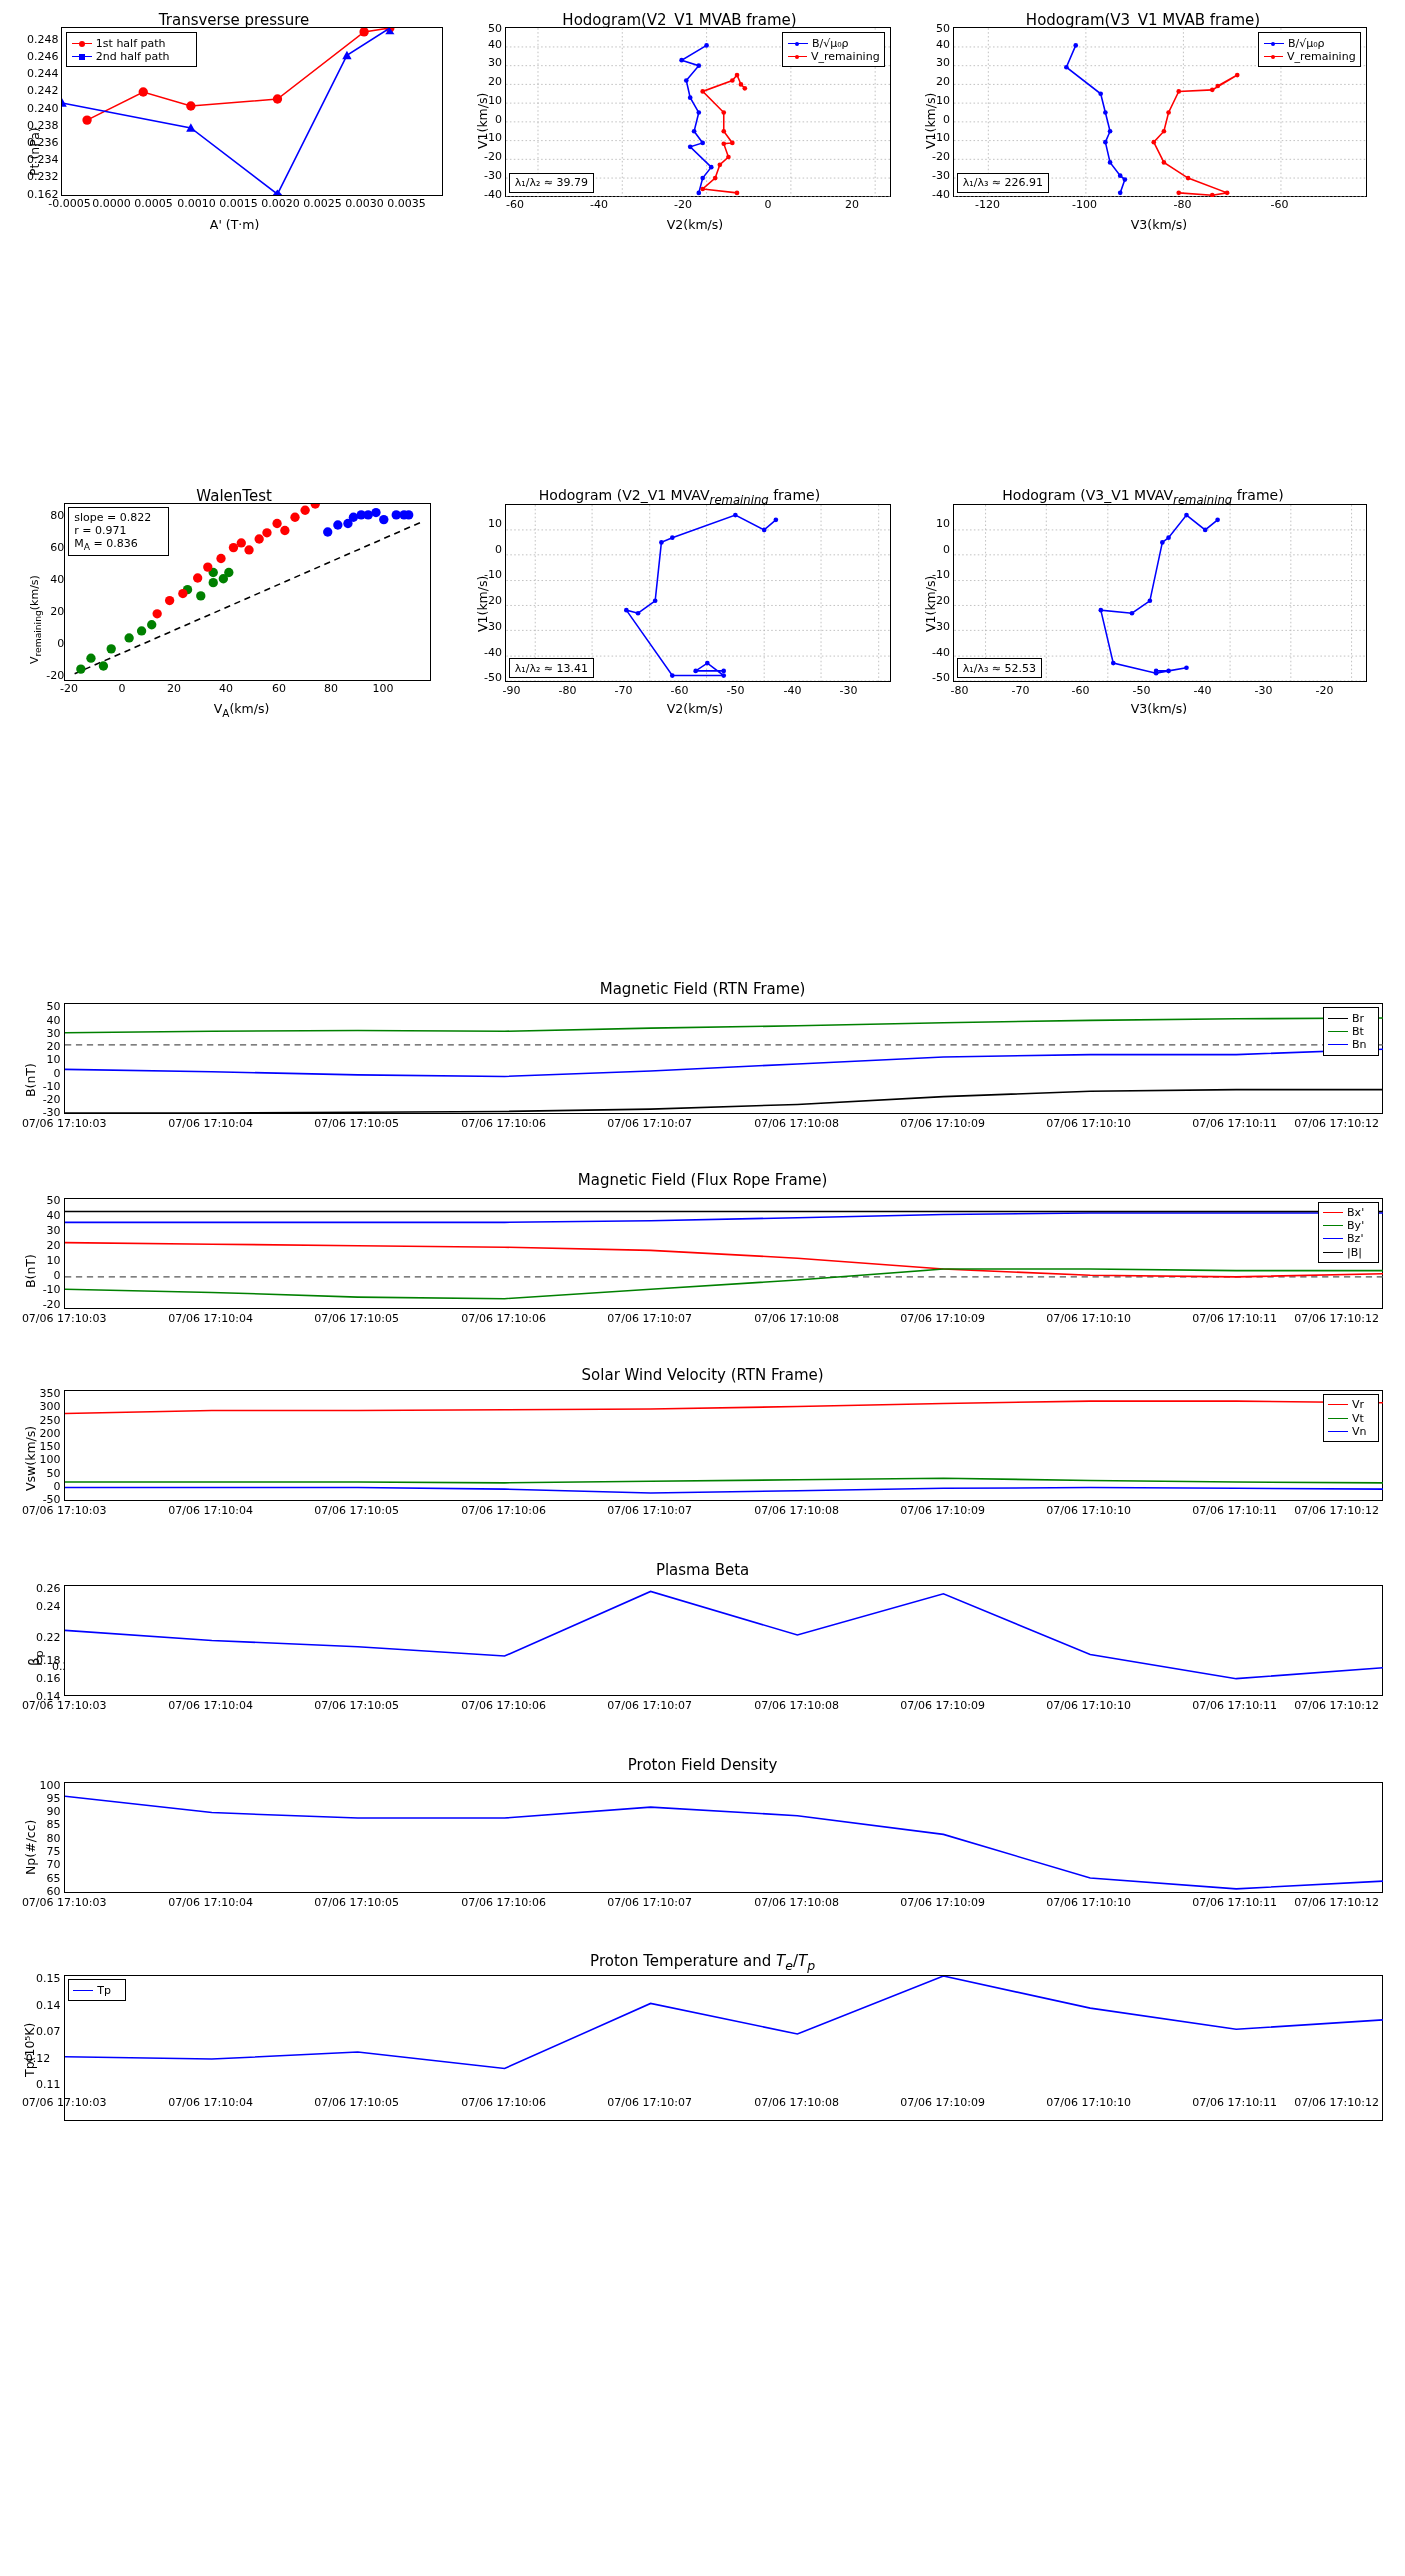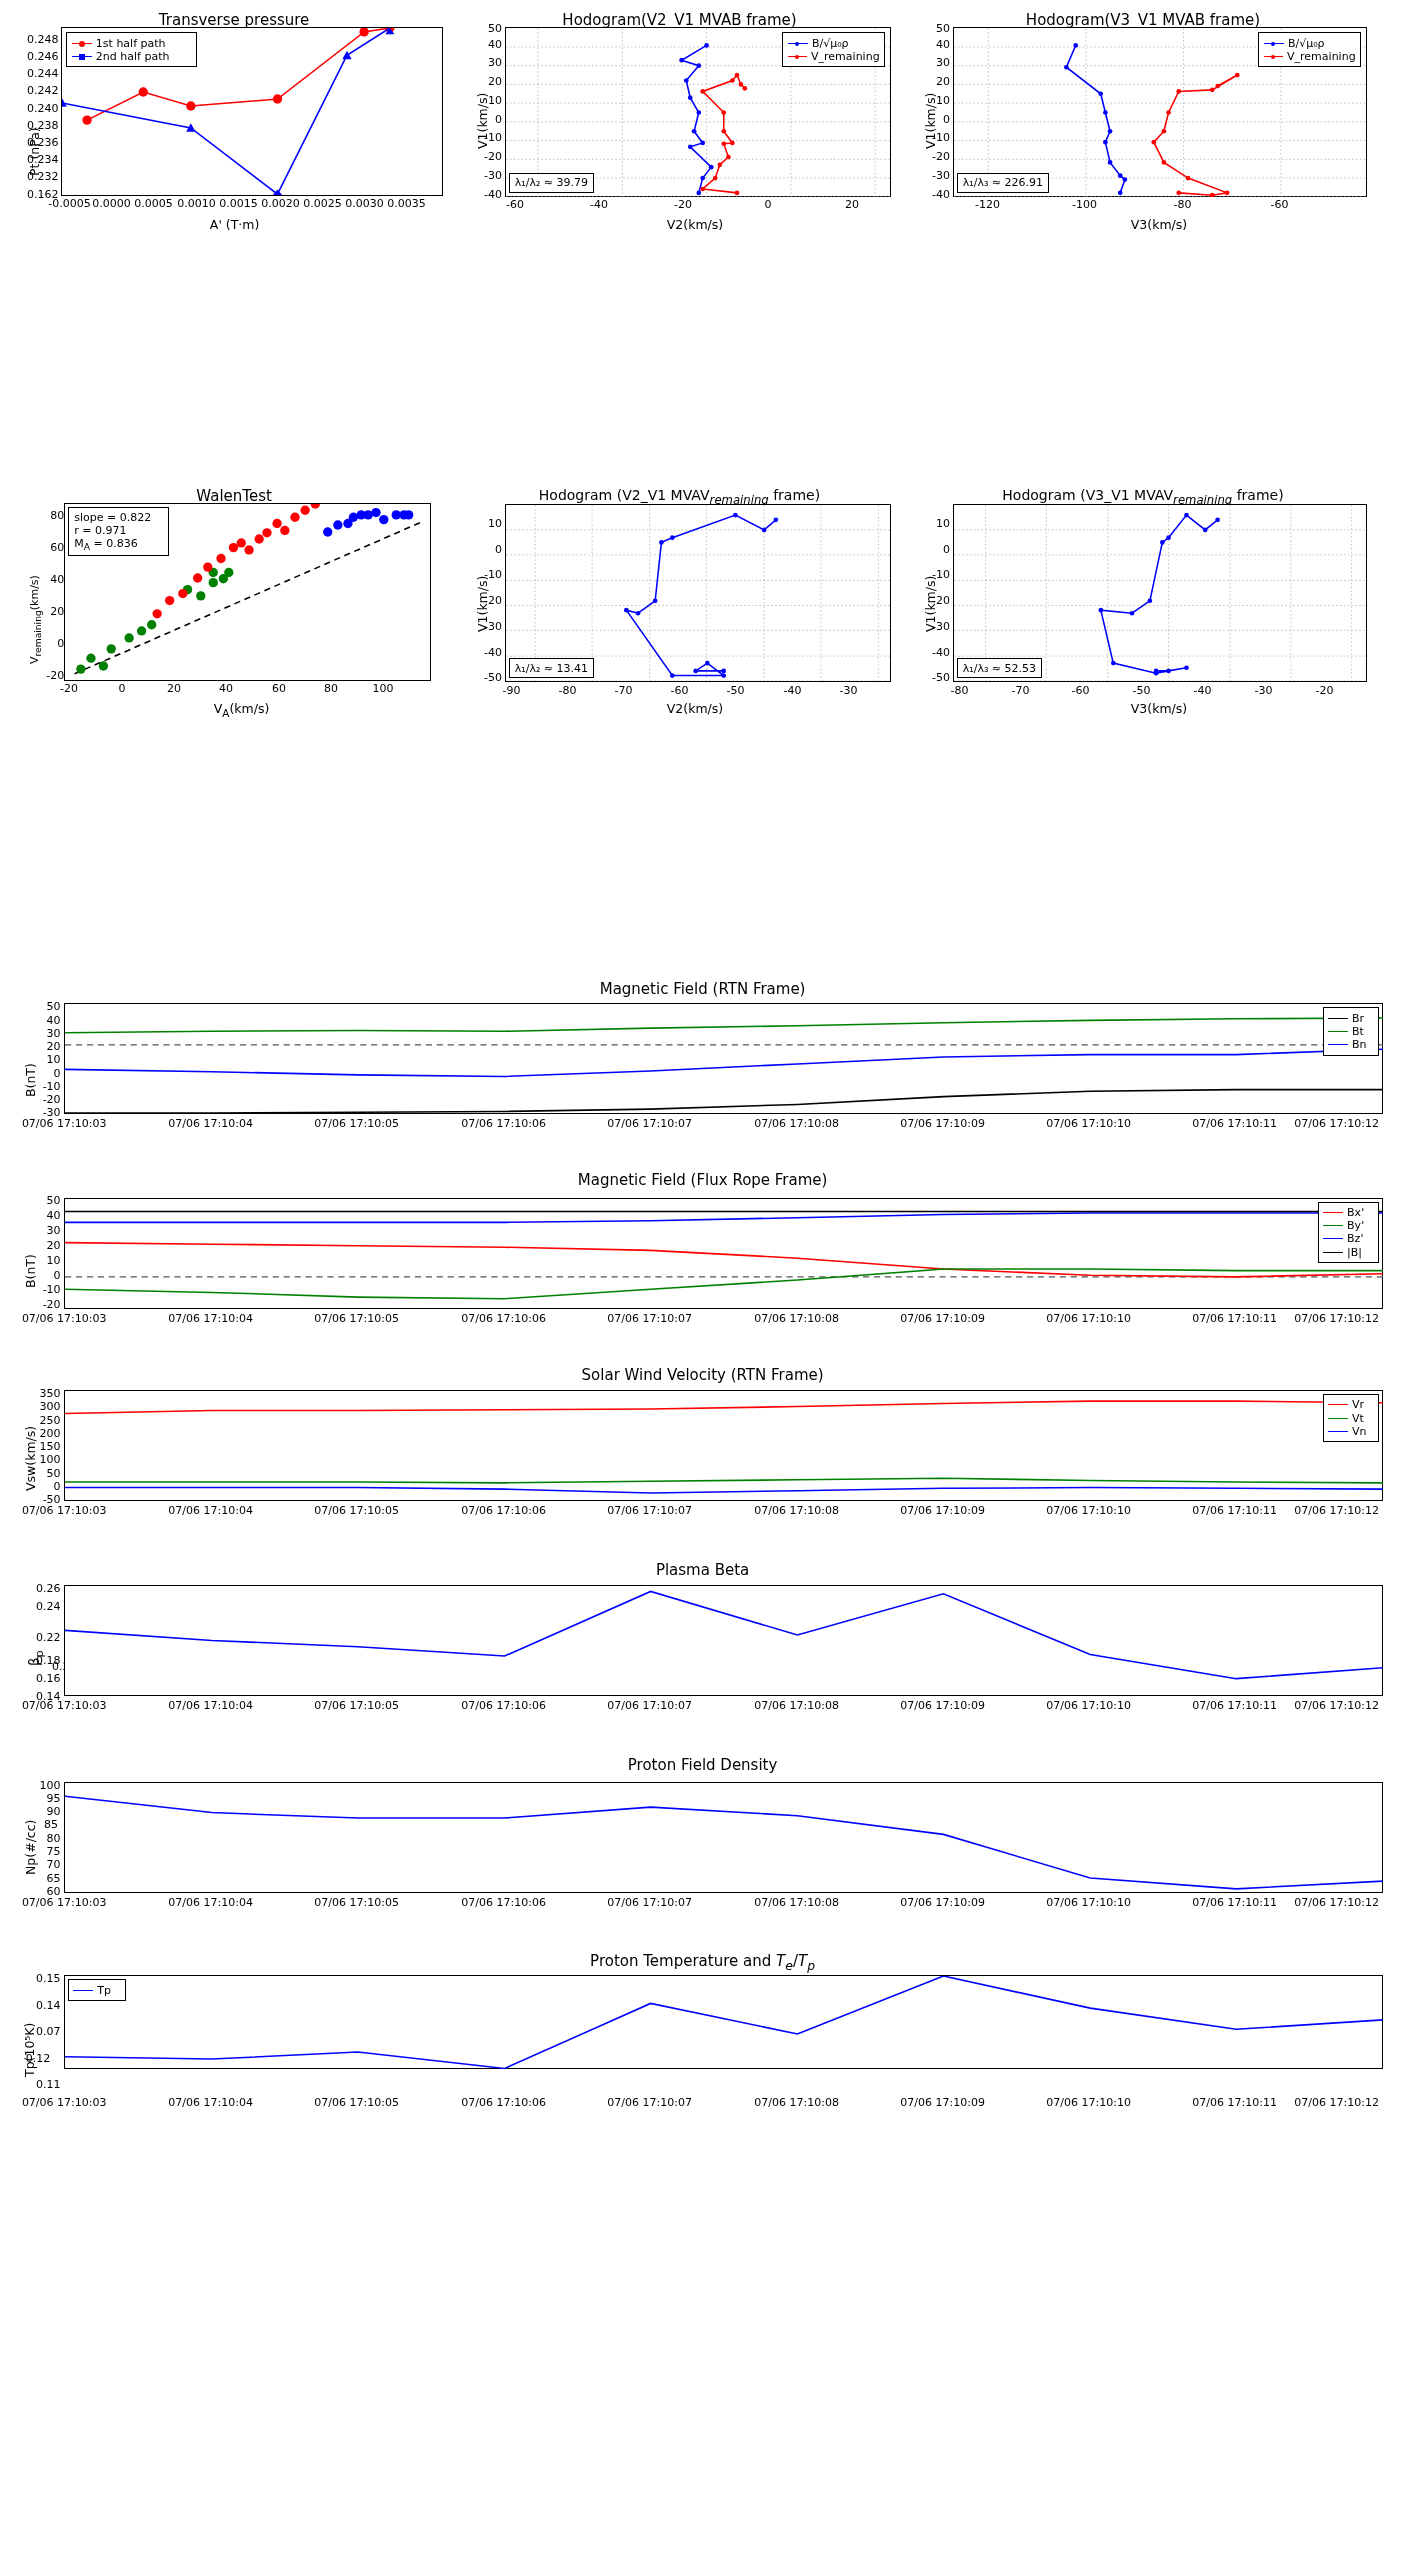--- a/index.html
+++ b/index.html
@@ -641,21 +641,21 @@
 
   <div class="tsblock" style="left:15.6px;top:1756px;width:1374px;height:172px;">
     <div class="ptitle" style="left:0;top:0px;width:1374px;">Proton Field Density</div>
     <div class="ylabel" style="left:7.8px;top:119px;">Np(#/cc)</div>
 
     <div class="tick y" style="left:0px;top:129px;width:45px;">60</div>
     <div class="tick y" style="left:0px;top:116px;width:45px;">65</div>
     <div class="tick y" style="left:0px;top:102px;width:45px;">70</div>
     <div class="tick y" style="left:0px;top:89px;width:45px;">75</div>
     <div class="tick y" style="left:0px;top:76px;width:45px;">80</div>
-    <div class="tick y" style="left:13px;top:62px;width:45px;text-align:center;">85</div>
+    <div class="tick y" style="left:0px;top:62px;width:45px;">85</div>
     <div class="tick y" style="left:0px;top:49px;width:45px;">90</div>
     <div class="tick y" style="left:0px;top:36px;width:45px;">95</div>
     <div class="tick y" style="left:0px;top:22.6px;width:45px;">100</div>
 
     <div class="plotbox" style="left:48px;top:26px;width:1319px;height:111px;">
       <svg width="1318" height="109" viewBox="0 0 1688 140" preserveAspectRatio="none">
         <polyline points="0,17 188,38 375,45 563,45 750,31 938,42 1125,66 1313,122 1500,136 1688,126" fill="none" stroke="#0000ff" stroke-width="2"></polyline>
       </svg>
     </div>
 
@@ -674,21 +674,21 @@
   <div class="tsblock" style="left:15.6px;top:1952px;width:1374px;height:180px;">
     <div class="ptitle" style="left:0;top:0px;width:1374px;">Proton Temperature and <i>T<sub>e</sub></i>/<i>T<sub>p</sub></i></div>
     <div class="ylabel" style="left:6.2px;top:125px;">Tp(10⁵K)</div>
 
     <div class="tick y" style="left:0px;top:126px;width:45px;">0.11</div>
     <div class="tick y" style="left:0px;top:100px;width:45px;text-align:center;">0.12</div>
     <div class="tick y" style="left:0px;top:73px;width:45px;">0.07</div>
     <div class="tick y" style="left:0px;top:47px;width:45px;">0.14</div>
     <div class="tick y" style="left:0px;top:20px;width:45px;">0.15</div>
 
-    <div class="plotbox" style="left:48px;top:23.4px;width:1319px;height:94px;">
+    <div class="plotbox" style="left:48px;top:23.4px;width:1319px;height:146px;">
       <svg width="1318" height="116" viewBox="0 0 1688 148" preserveAspectRatio="none">
         <polyline points="0,103 188,106 375,97 563,118 750,35 938,74 1125,0 1313,41 1500,68 1688,56" fill="none" stroke="#0000ff" stroke-width="2"></polyline>
       </svg>
       <div class="legendbox" style="left:3.1px;top:3.1px;width:58px;">
         <div class="legrow">
             <span class="legline" style="border-color:#0000ff;"></span>
             <span>Tp</span>
           </div>
       </div>
     </div>

